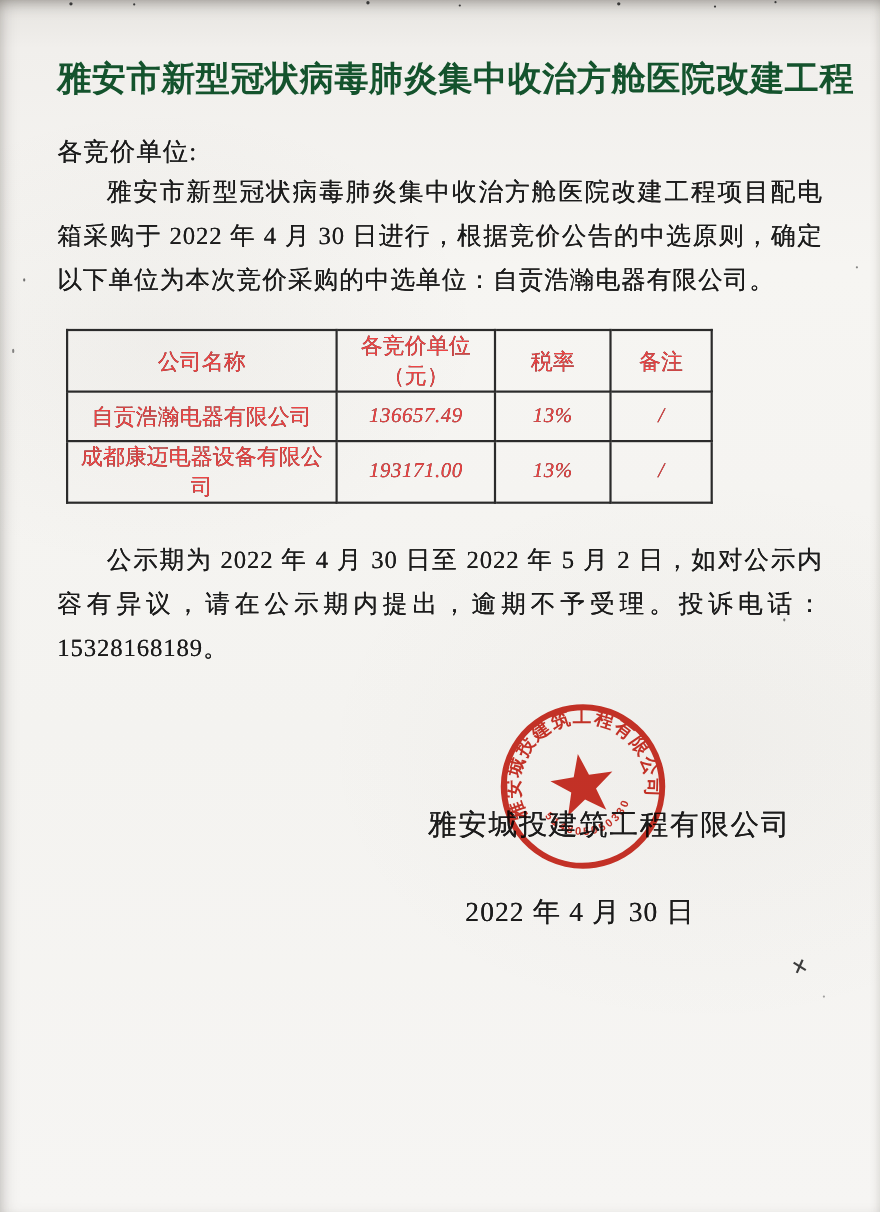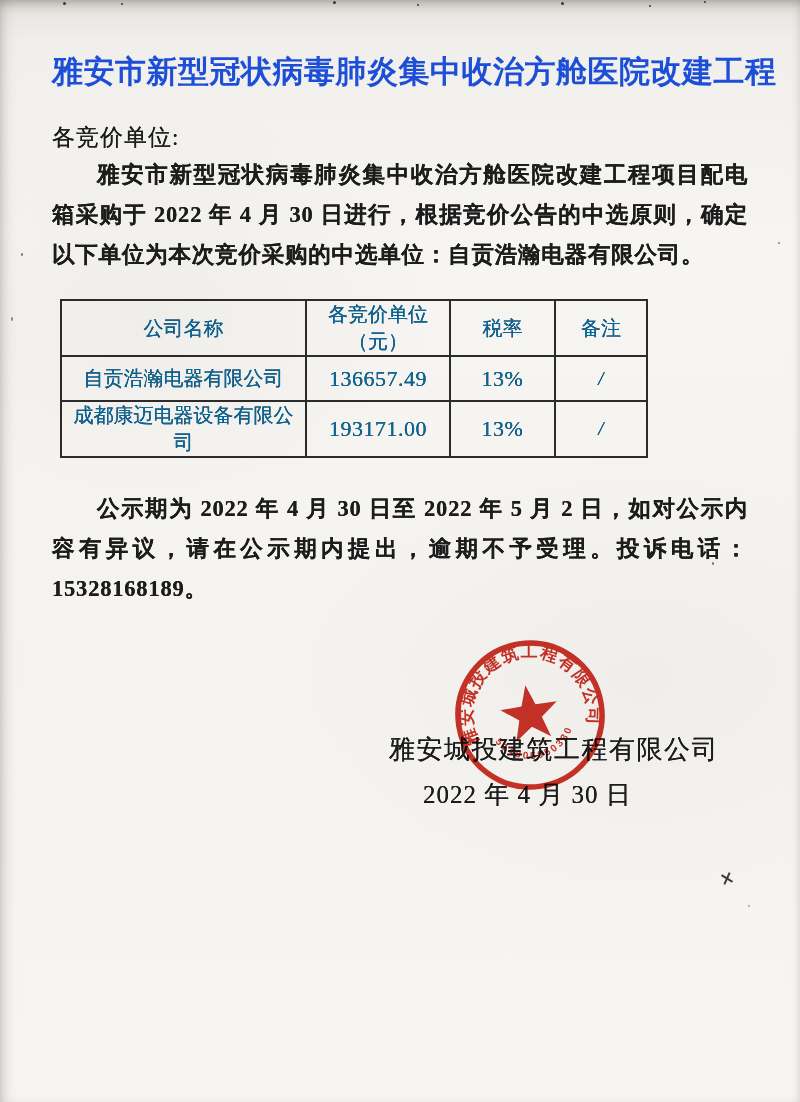--- a/index.html
+++ b/index.html
@@ -9,48 +9,48 @@
     background:
       radial-gradient(420px 300px at 18% 28%, rgba(120,110,100,0.05), rgba(0,0,0,0) 70%),
       radial-gradient(500px 360px at 80% 62%, rgba(120,110,100,0.04), rgba(0,0,0,0) 70%),
       linear-gradient(180deg,#e6e4e0 0%, #f1efec 4%, #f6f5f2 22%, #f4f3f0 60%, #f6f5f3 100%);
     color:#1c1c1c;
   }
   .edge-shade{position:absolute;inset:0;pointer-events:none;
     box-shadow:inset 0 10px 14px -8px rgba(85,80,74,.5), inset 10px 0 16px -10px rgba(85,80,74,.35), inset -6px 0 12px -9px rgba(85,80,74,.22);}
   .content{position:relative;padding:44px 52px 0 52px;}
   .title{
-    font-family:"Liberation Sans",sans-serif;font-weight:bold;color:#1d4ed8;
+    font-family:"Liberation Sans",sans-serif;font-weight:bold;color:#14532d;
     font-size:31px;line-height:43px;text-align:center;margin:6px 0 0 0;
     letter-spacing:0.5px;
   }
   .title span{white-space:nowrap;}
   .salutation{margin-top:29px;font-size:23px;letter-spacing:1px;text-shadow:0 0 .4px #1c1c1c;}
   .para{
     font-size:22.5px;line-height:40px;text-align:justify;margin:0;
-    text-indent:2em;letter-spacing:0.8px;text-shadow:0 0 .4px #1c1c1c;font-weight:bold;
+    text-indent:2em;letter-spacing:0.8px;text-shadow:0 0 .4px #1c1c1c;
   }
   .para.first{margin-top:2px;}
   .para.notice{margin-top:31px;}
   table.results{
     border-collapse:collapse;margin:24px 0 0 8px;table-layout:fixed;width:586px;
-    font-size:20px;color:#0369a1;
+    font-size:20px;color:#ef4444;
   }
   table.results col.c1{width:245px;} table.results col.c2{width:144px;}
   table.results col.c3{width:105px;} table.results col.c4{width:92px;}
   table.results th, table.results td{
     border:2px solid #2b2b2b;text-align:center;vertical-align:middle;
     font-weight:normal;text-shadow:0 0 .4px #1c1c1c;padding:0 2px;
   }
   table.results thead th{height:51px;}
   table.results tbody td{height:43px;border-radius:16px;}
-  td.num{font-size:22px;letter-spacing:0.5px;}
+  td.num{font-size:19px;letter-spacing:0.5px;font-style:italic;}
   td.slash{font-style:italic;font-size:19px;}
   .sig-company{position:absolute;left:389px;top:732px;font-size:26px;letter-spacing:1.5px;text-shadow:0 0 .4px #1c1c1c;white-space:nowrap;}
-  .sig-date{position:absolute;left:423px;top:778px;font-size:25px;letter-spacing:1px;text-shadow:0 0 .4px #1c1c1c;white-space:nowrap;}
+  .sig-date{position:absolute;left:423px;top:812px;font-size:25px;letter-spacing:1px;text-shadow:0 0 .4px #1c1c1c;white-space:nowrap;}
   .seal{
     position:absolute;left:444px;top:629px;width:172px;height:172px;
     transform:rotate(-9deg);mix-blend-mode:multiply;opacity:.93;
   }
   .seal circle{fill:none;stroke:#cb2418;stroke-width:5.5px;}
   .seal .star{fill:#cb2418;}
   .seal-ring-text{font-family:"Liberation Serif",serif;font-size:17px;font-weight:bold;letter-spacing:1.5px;fill:#cb2418;}
   .seal-num-text{font-family:"Liberation Sans",sans-serif;font-size:10px;font-weight:bold;letter-spacing:2.5px;fill:#cb2418;}
   
   .noise span{position:absolute;background:#3a3a3a;border-radius:50%;}

